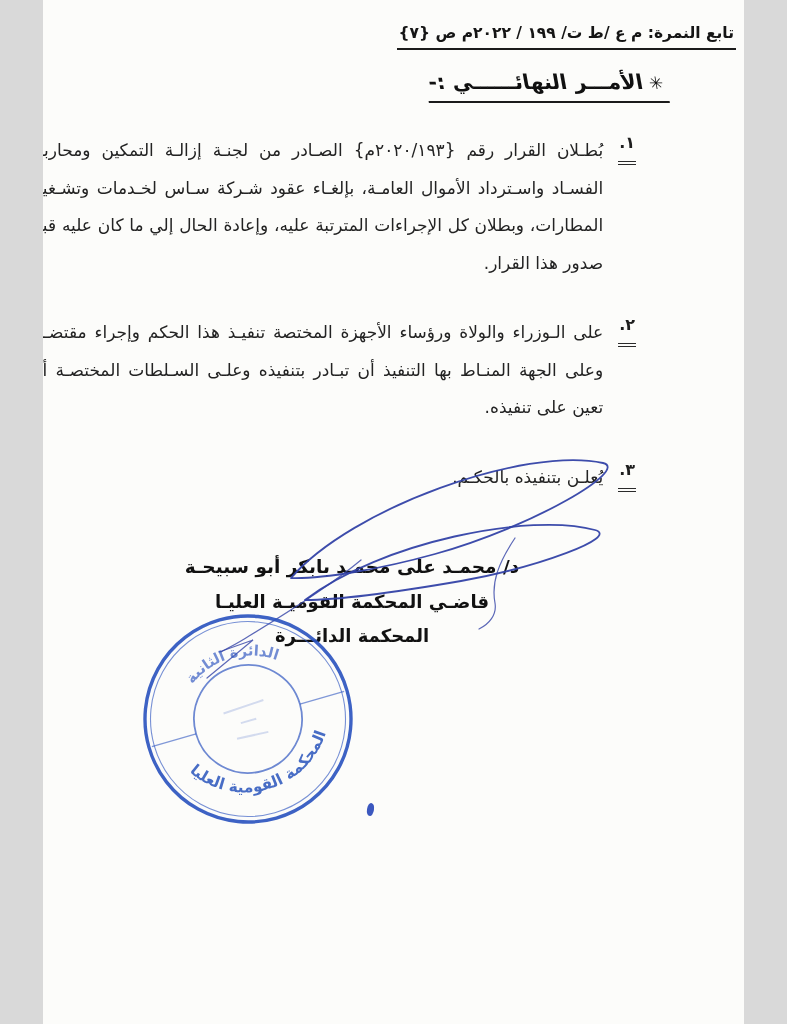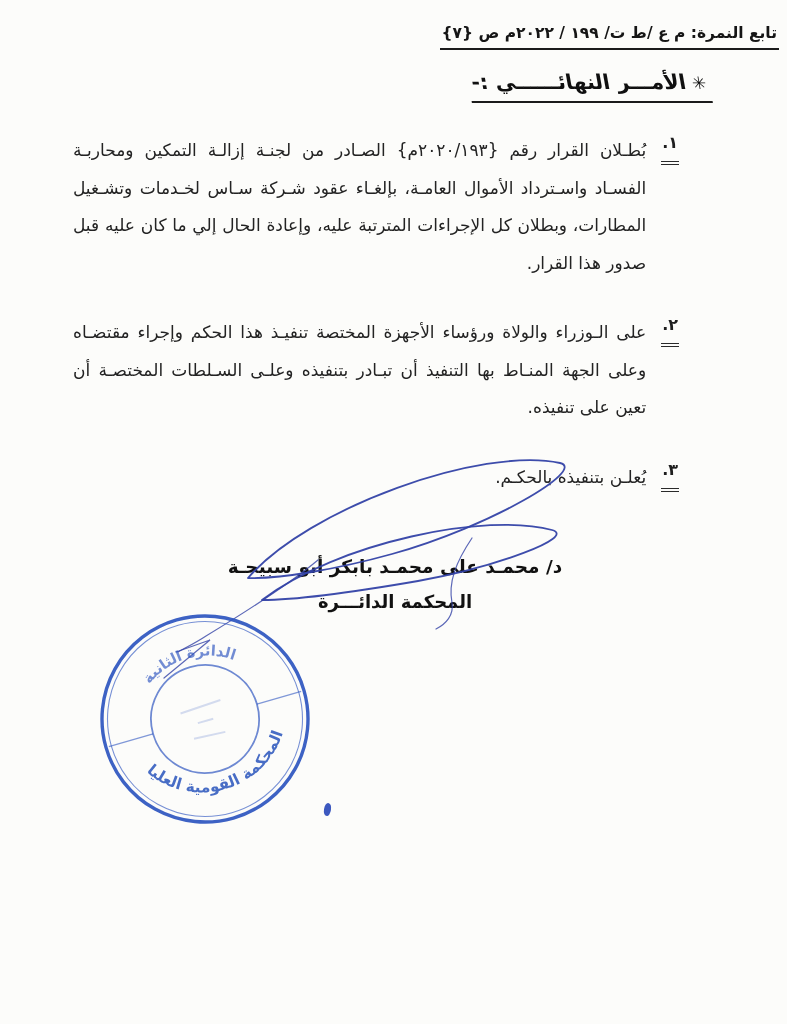--- a/index.html
+++ b/index.html
@@ -1,18 +1,18 @@
 <!DOCTYPE html>
 <html lang="ar" dir="rtl"><head>
 <meta charset="utf-8">
 <style>
   html,body{margin:0;padding:0;background:#d9d9d9;}
   .page{
     position:relative;
-    width:787px;height:1024px;
+    width:701px;height:1024px;
     margin:0 auto;
     background:#fcfcfa;
     direction:rtl;
     font-family:"DejaVu Sans",sans-serif;
     color:#262626;
     overflow:hidden;
   }
   
   .header-ref{
     position:absolute;top:24px;right:8px;
@@ -110,20 +110,21 @@
       <p class="order-text">على الـوزراء والولاة ورؤساء الأجهزة المختصة تنفيـذ هذا الحكم وإجراء مقتضـاه وعلى الجهة المنـاط بها التنفيذ أن تبـادر بتنفيذه وعلـى السـلطات المختصـة أن تعين على تنفيذه.</p>
     </li>
     <li>
       <span class="order-num">٣.</span>
       <p class="order-text">يُعلـن بتنفيذه بالحكـم.</p>
     </li>
   </ol>
 
   <div class="sig-block">
     <div class="sig-name">د/ محمـد على محمـد بابكر أبو سبيحـة</div>
+    <div class="sig-title1">قاضـي المحكمة القوميـة العليـا</div>
     <div class="sig-title2">المحكمة الدائـــرة</div>
   </div>
 
   <svg class="signature-svg" viewBox="0 0 470 260" aria-hidden="true">
     <path d="M 108 148 C 168 78 342 16 420 33 C 447 39 352 96 252 124 C 198 139 140 149 108 148"></path>
     <path d="M 122 170 C 198 112 348 82 412 100 C 437 107 356 137 278 151 C 226 160 158 170 122 170"></path>
     <path class="thin" d="M 332 108 C 316 132 308 152 312 173 C 314 185 306 194 296 199"></path>
     <path class="thin" d="M 178 130 C 148 155 104 183 66 206 C 57 212 47 217 38 222"></path>
     <path class="thin" d="M 36 222 L 70 210 L 24 248"></path>
   </svg>

